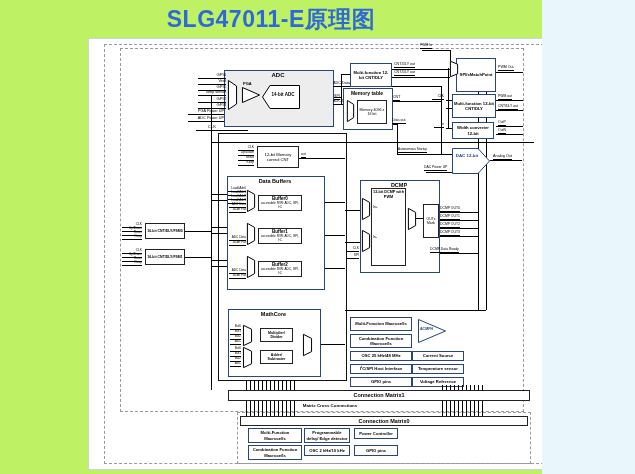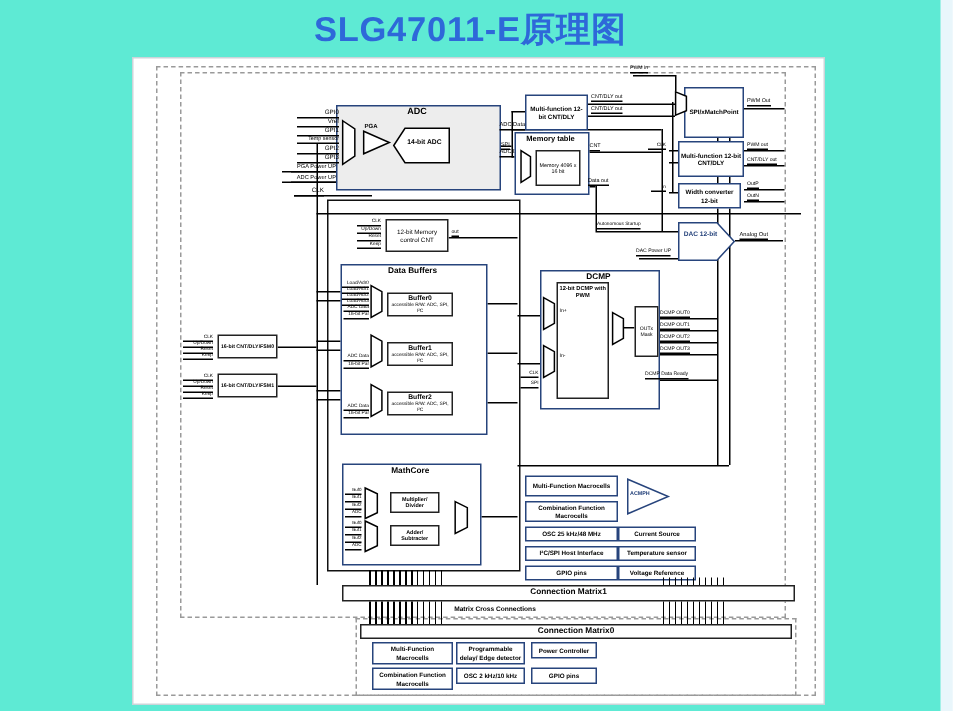--- a/index.html
+++ b/index.html
@@ -1,16 +1,16 @@
 <!DOCTYPE html>
 <html><head>
 <meta charset="utf-8">
 <style>
   html,body{margin:0;padding:0;background:#e9f6fb;}
-  #stage{position:relative;width:627px;height:474px;background:#5eead4;
+  #stage{position:relative;width:542px;height:474px;background:#bef264;
          font-family:"Liberation Sans",sans-serif;color:#000;overflow:hidden;}
   .title{position:absolute;top:4px;left:0;width:100%;text-align:center;
          font-size:23px;font-weight:bold;color:#2e68d9;letter-spacing:0.5px;}
   .panel{position:absolute;background:#fff;border:1px solid #ccd4d9;}
   .dash{position:absolute;border:1px dashed #9a9a9a;background:transparent;}
   .rect{position:absolute;border:1.5px solid #111;}
   .sec{position:absolute;border:1.4px solid #27447c;background:#fff;}
   .secg{background:#ededed;}
   .bx{position:absolute;border:1px solid #27447c;background:#fff;display:flex;flex-direction:column;
       align-items:center;justify-content:center;text-align:center;font-size:4.2px;line-height:1.2;

